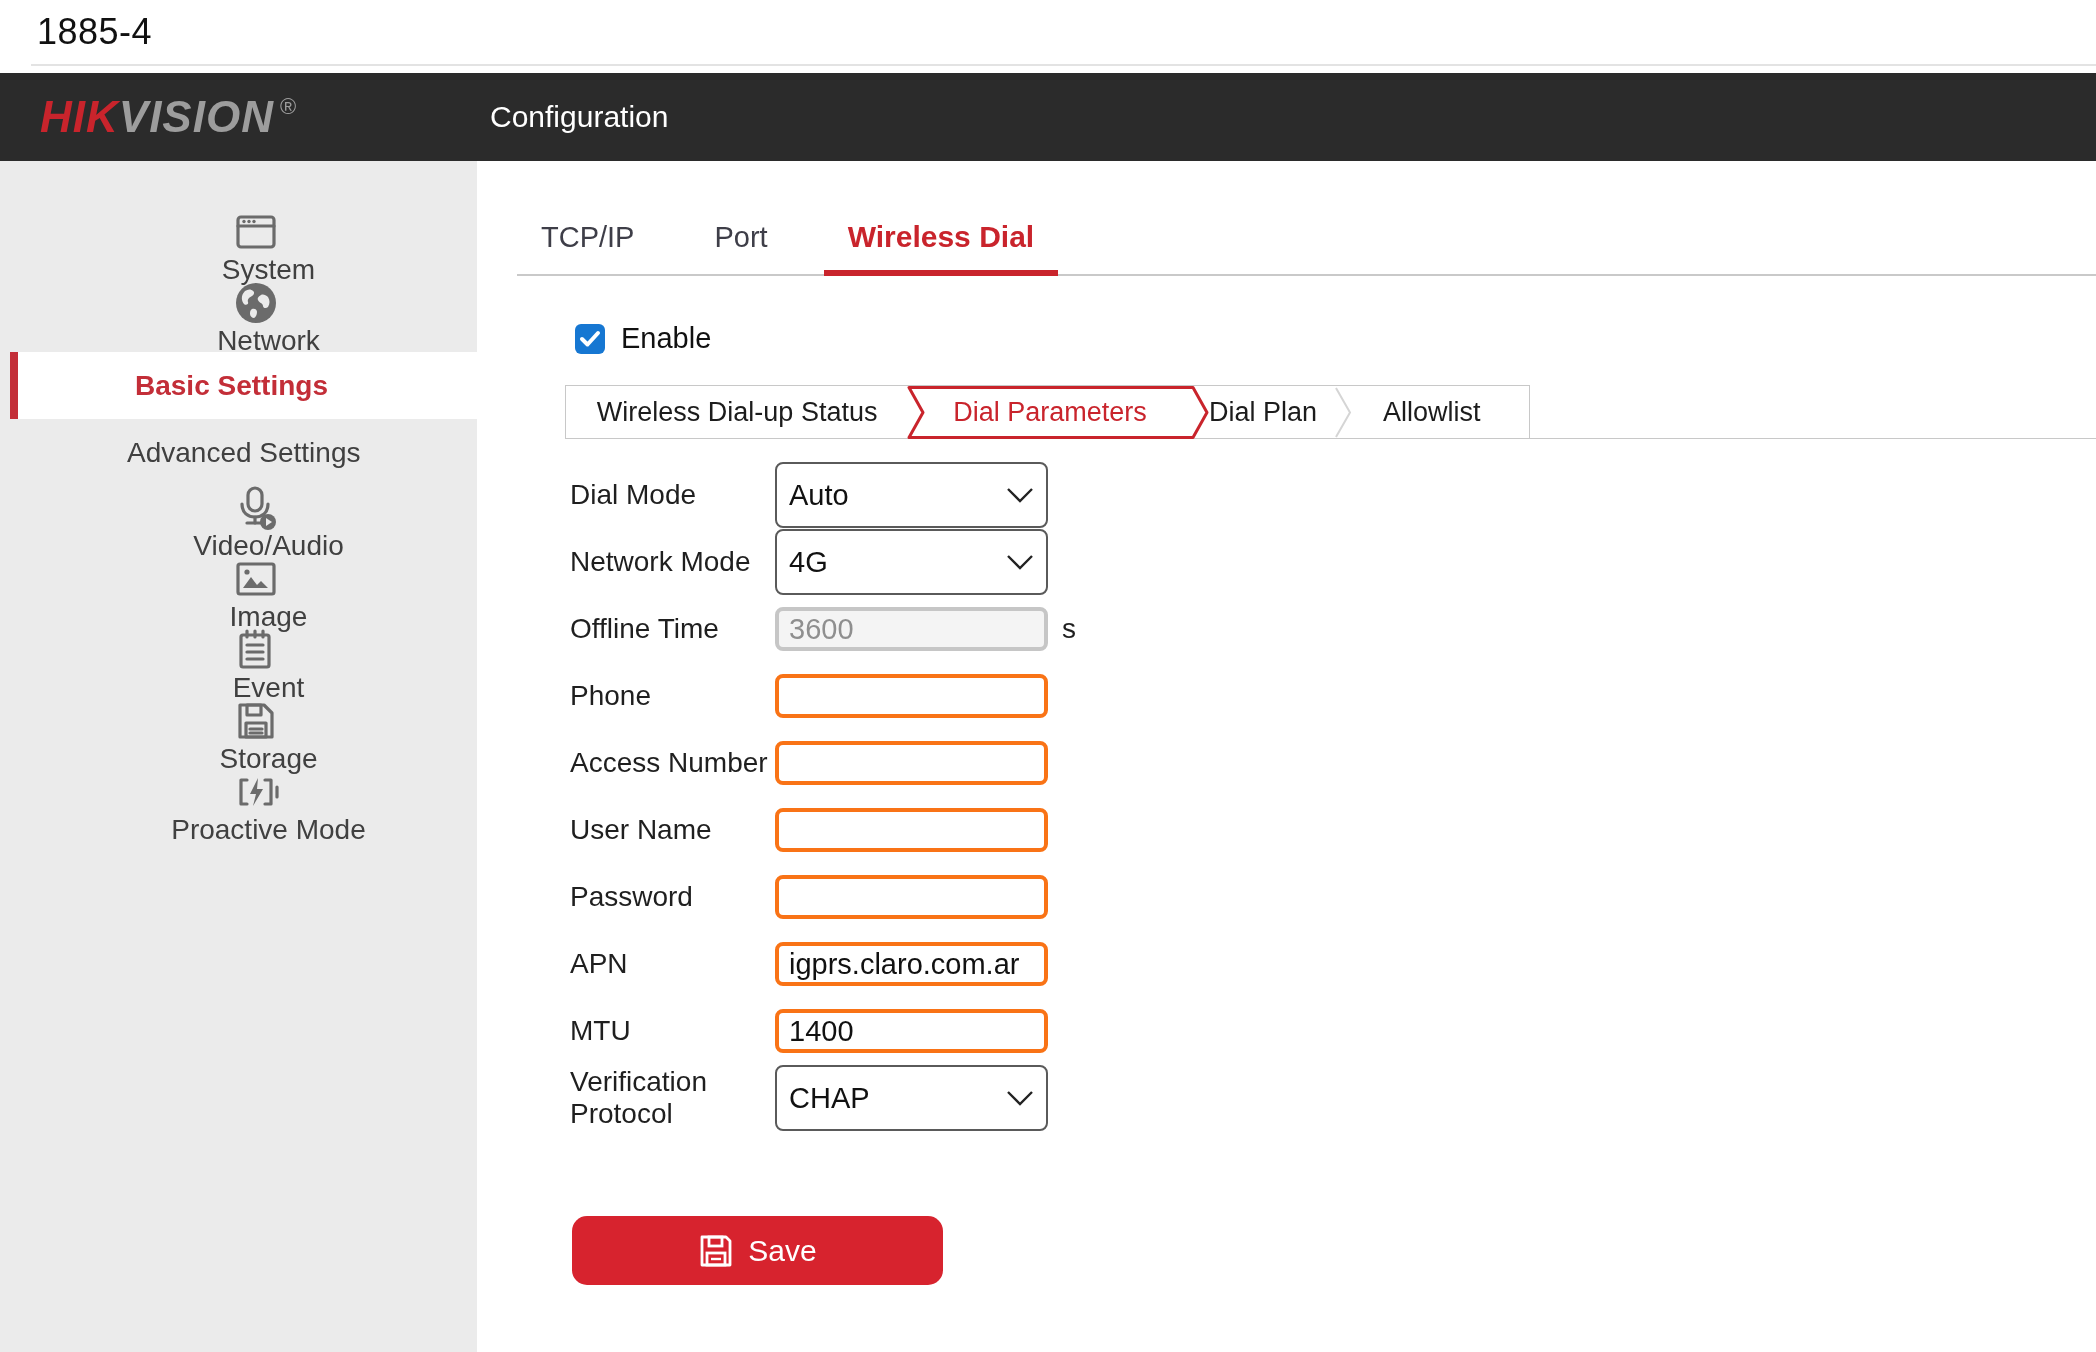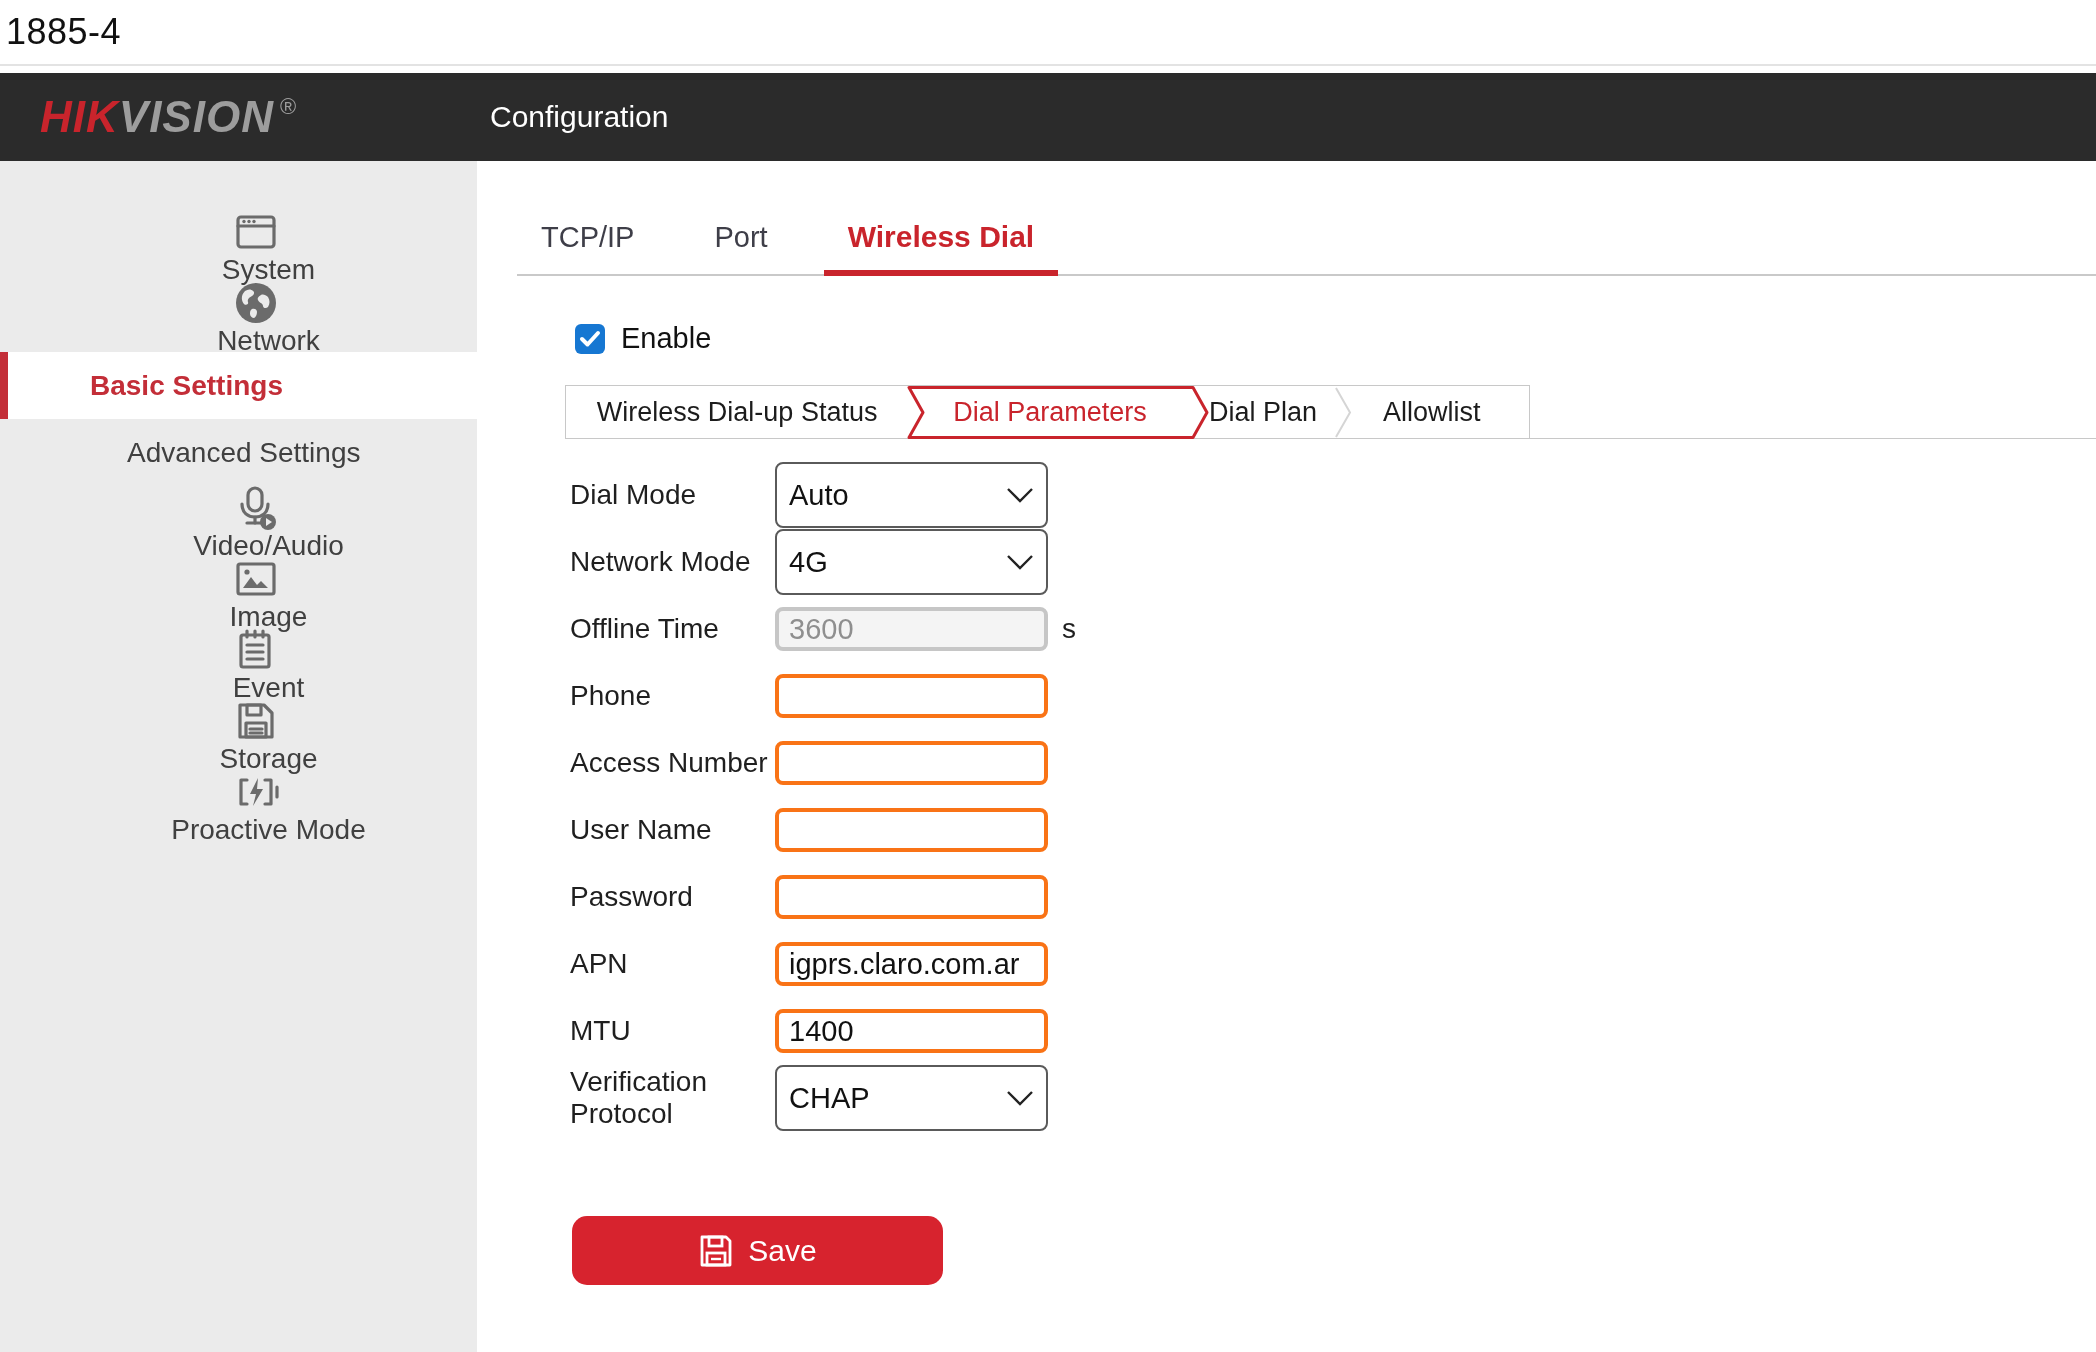--- a/index.html
+++ b/index.html
@@ -2,39 +2,39 @@
 <html><head>
 <meta charset="utf-8">
 <style>
   html,body{margin:0;padding:0;}
   body{
     width:2096px;height:1352px;overflow:hidden;background:#fff;
     font-family:"Liberation Sans", sans-serif;color:#1f1f1f;
     -webkit-font-smoothing:antialiased;
   }
   
-  .titlebar{height:64px;background:#fff;border-bottom:2px solid #e3e3e3;display:flex;align-items:center;}
+  .titlebar{height:64px;background:#fff;border-bottom:2px solid #e3e3e3;display:flex;align-items:center;margin-left:31px;}
   .titlebar .doc-title{font-size:36px;color:#111;padding-left:6px;letter-spacing:.5px;}
   .gap{height:7px;background:#fff;}
   
   .header{height:88px;background:#2b2b2b;display:flex;align-items:center;position:relative;}
   .brand{padding-left:40px;font-style:italic;font-weight:bold;font-size:44px;letter-spacing:1px;display:flex;align-items:flex-start;}
   .brand .hik{color:#c9242c;}
   .brand .vision{color:#9d9d9d;}
   .brand .reg{color:#9d9d9d;font-size:22px;font-style:normal;font-weight:normal;margin-left:6px;margin-top:2px;}
   .header .config{position:absolute;left:490px;color:#fff;font-size:30px;font-weight:400;}
   
   .bodywrap{display:flex;height:1191px;}
   .sidebar{width:477px;background:#ebebeb;padding-top:49px;box-sizing:border-box;flex:none;}
   .nav-item{height:71px;display:flex;align-items:center;padding-left:60px;cursor:pointer;flex-direction:column;}
   .nav-item .nav-ico{width:46px;height:44px;flex:none;margin-right:21px;display:flex;align-items:center;}
   .nav-item .nav-label{font-size:28px;color:#404040;}
   .nav-sub{height:67px;display:flex;align-items:center;padding-left:127px;cursor:pointer;}
   .nav-sub .nav-label{font-size:28px;color:#404040;}
-  .nav-sub.selected{background:#fff;margin-left:0;border-left:8px solid #c32e38;padding-left:82px;}
+  .nav-sub.selected{background:#fff;margin-left:10px;border-left:8px solid #c32e38;padding-left:117px;}
   .nav-sub.selected .nav-label{color:#c32e38;font-weight:bold;}
   .ico{stroke:#6b6b6b;fill:none;stroke-width:3.2;stroke-linecap:round;stroke-linejoin:round;}
   .ico-fill{fill:#6b6b6b;stroke:none;}
   
   .main{flex:1;background:#fff;min-width:0;}
   .tabs{margin:39px 0 0 40px;border-bottom:2px solid #c9c9c9;display:flex;gap:32px;}
   .tab{position:relative;padding:0 24px;height:74px;display:flex;align-items:center;font-size:29px;color:#3e3e48;cursor:pointer;}
   .tab.active{color:#c9242c;font-weight:bold;font-size:30px;}
   .tab.active::after{content:"";position:absolute;left:0;right:0;bottom:-2px;height:6px;background:#c9242c;}
   .enable-row{margin:46px 0 0 98px;display:flex;align-items:center;}

